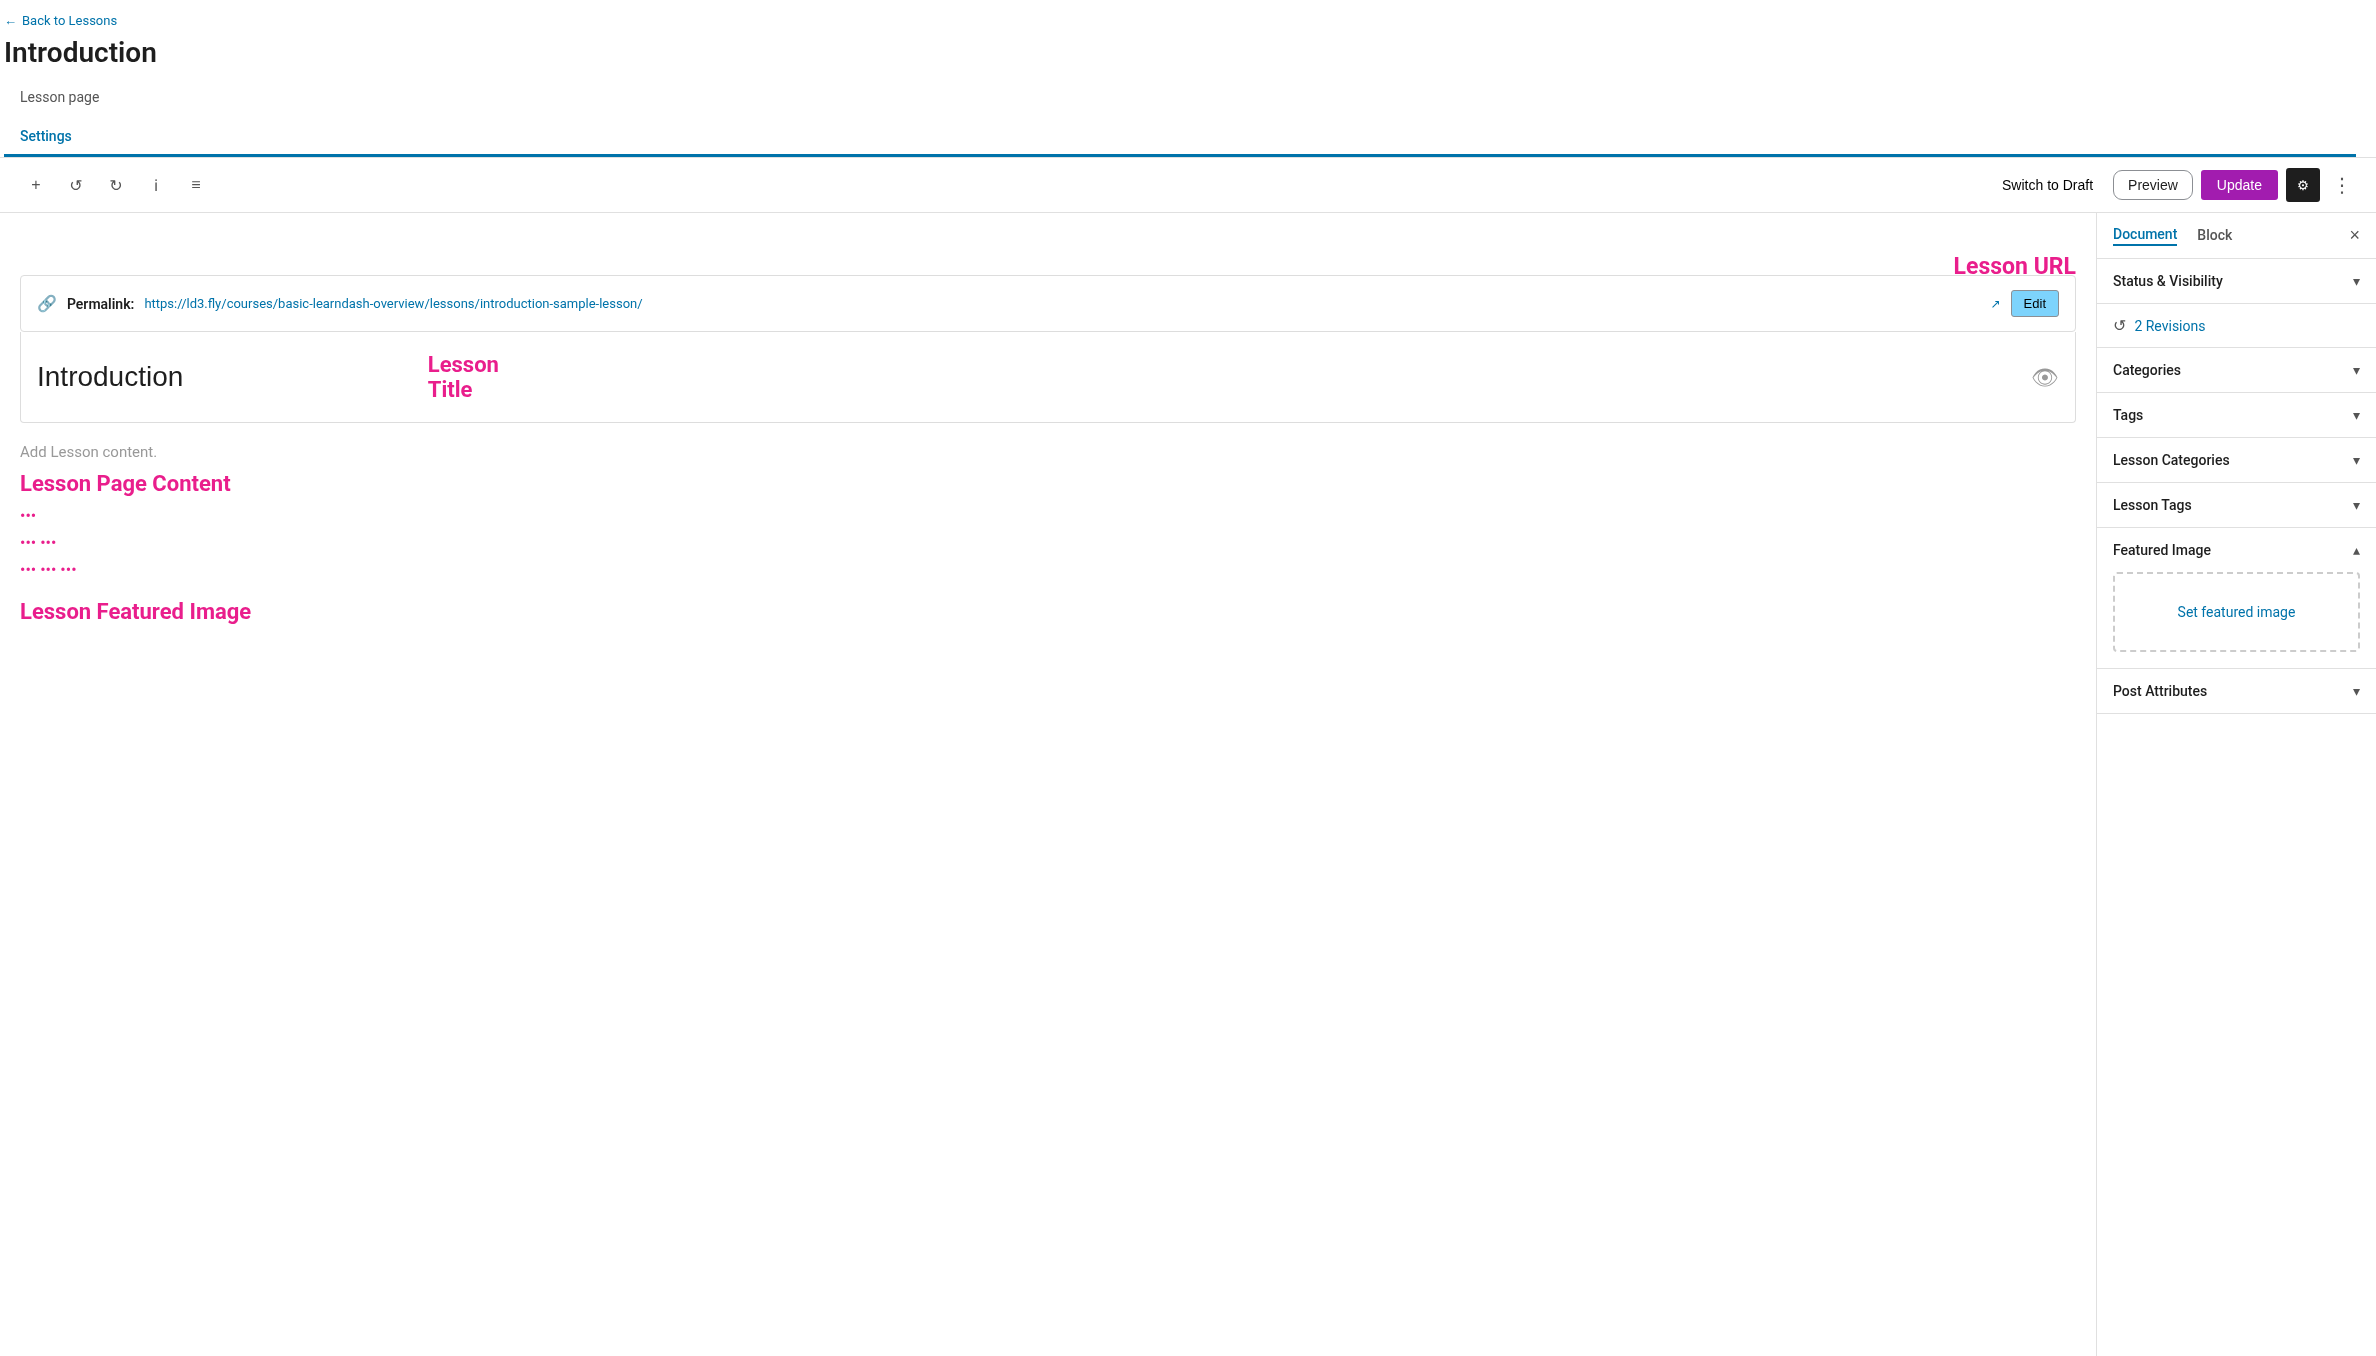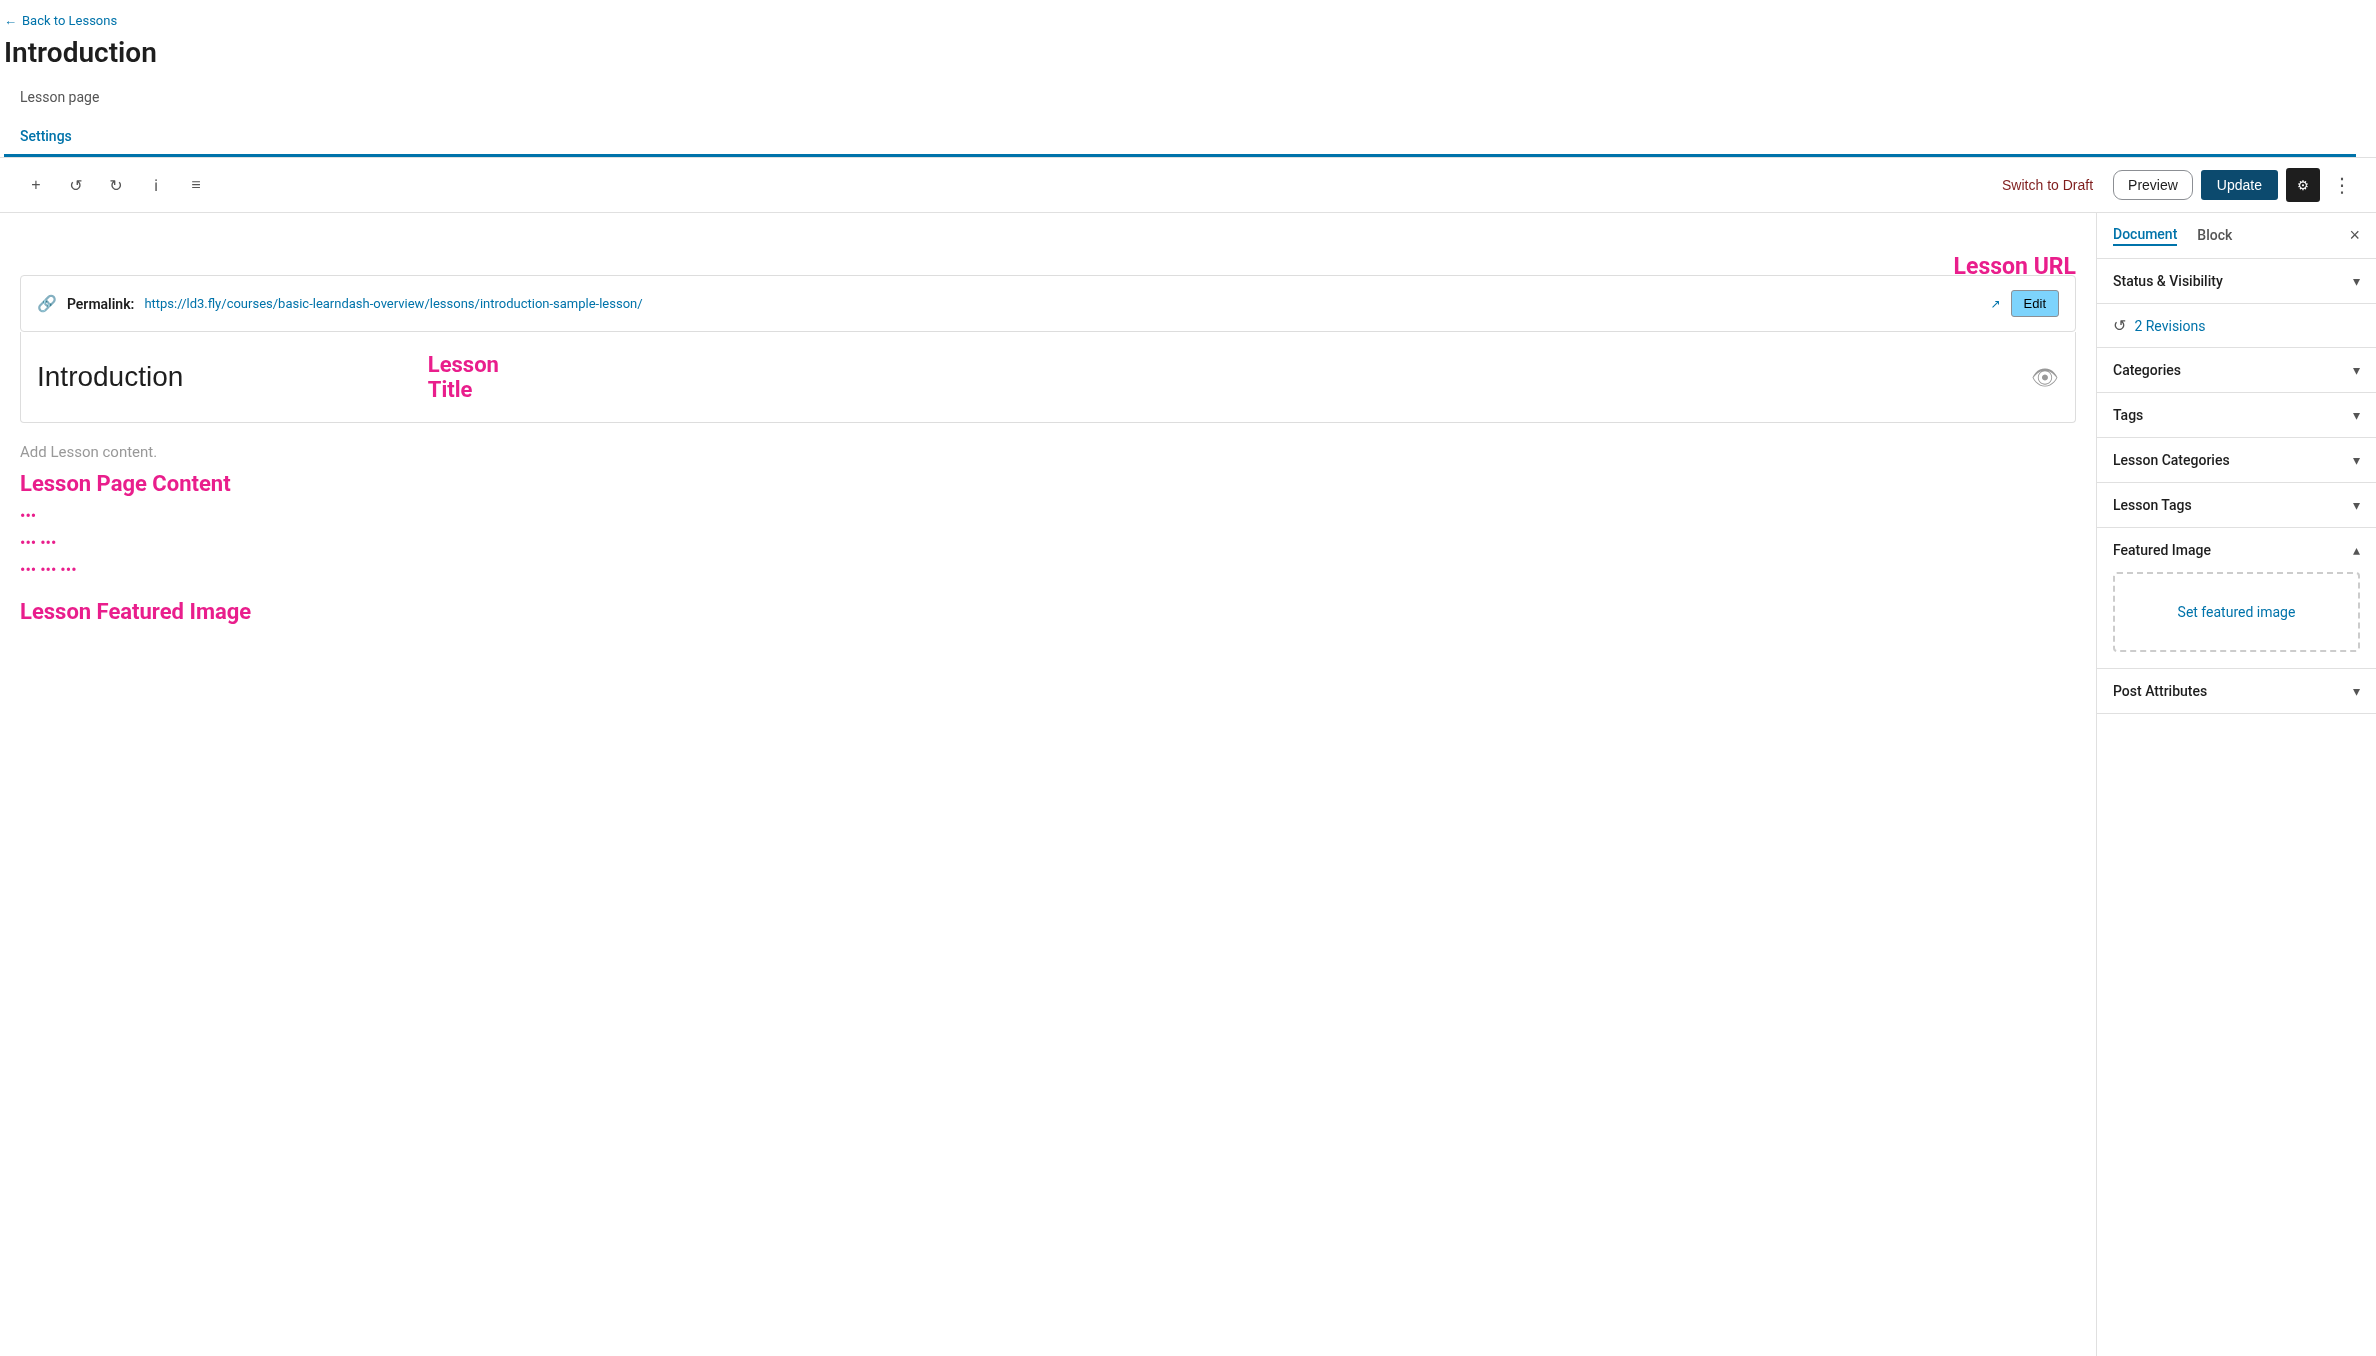--- a/index.html
+++ b/index.html
@@ -14,23 +14,23 @@
     
     .tabs { display: flex; gap: 0; flex-direction: column; }
     .tab { padding: 10px 16px; font-size: 14px; cursor: pointer; border-bottom: 3px solid transparent; color: #555; text-decoration: none; }
     .tab.active { color: #0073aa; border-bottom-color: #0073aa; font-weight: 500; }
 
     
     .toolbar { display: flex; align-items: center; padding: 10px 20px; border-bottom: 1px solid #e0e0e0; gap: 8px; }
     .toolbar-left { display: flex; align-items: center; gap: 8px; flex: 1; }
     .toolbar-right { display: flex; align-items: center; gap: 8px; }
     .icon-btn { width: 32px; height: 32px; border: none; background: none; cursor: pointer; border-radius: 4px; display: flex; align-items: center; justify-content: center; color: #555; font-size: 18px; }
-    .switch-draft-btn { background: none; border: none; color: #7f1d1d; cursor: pointer; font-size: 14px; padding: 6px 12px; }
+    .switch-draft-btn { background: none; border: none; color: #000000; cursor: pointer; font-size: 14px; padding: 6px 12px; }
     .preview-btn { background: none; border: 1px solid #8c8f94; border-radius: 9px; padding: 6px 14px; cursor: pointer; font-size: 14px; color: #1e1e1e; }
-    .update-btn { background: #0c4a6e; color: #fff; border: none; border-radius: 3px; padding: 7px 16px; cursor: pointer; font-size: 14px; font-weight: 500; }
+    .update-btn { background: #a21caf; color: #fff; border: none; border-radius: 3px; padding: 7px 16px; cursor: pointer; font-size: 14px; font-weight: 500; }
     .gear-btn { width: 34px; height: 34px; background: #1e1e1e; border: none; border-radius: 3px; cursor: pointer; display: flex; align-items: center; justify-content: center; color: #fff; }
     .more-btn { background: none; border: none; cursor: pointer; font-size: 20px; color: #555; padding: 4px; }
 
     
     .main-layout { display: flex; height: calc(100vh - 155px); }
 
     
     .editor-area { flex: 1; overflow-y: auto; padding: 30px 20px; background: #fff; }
 
     

